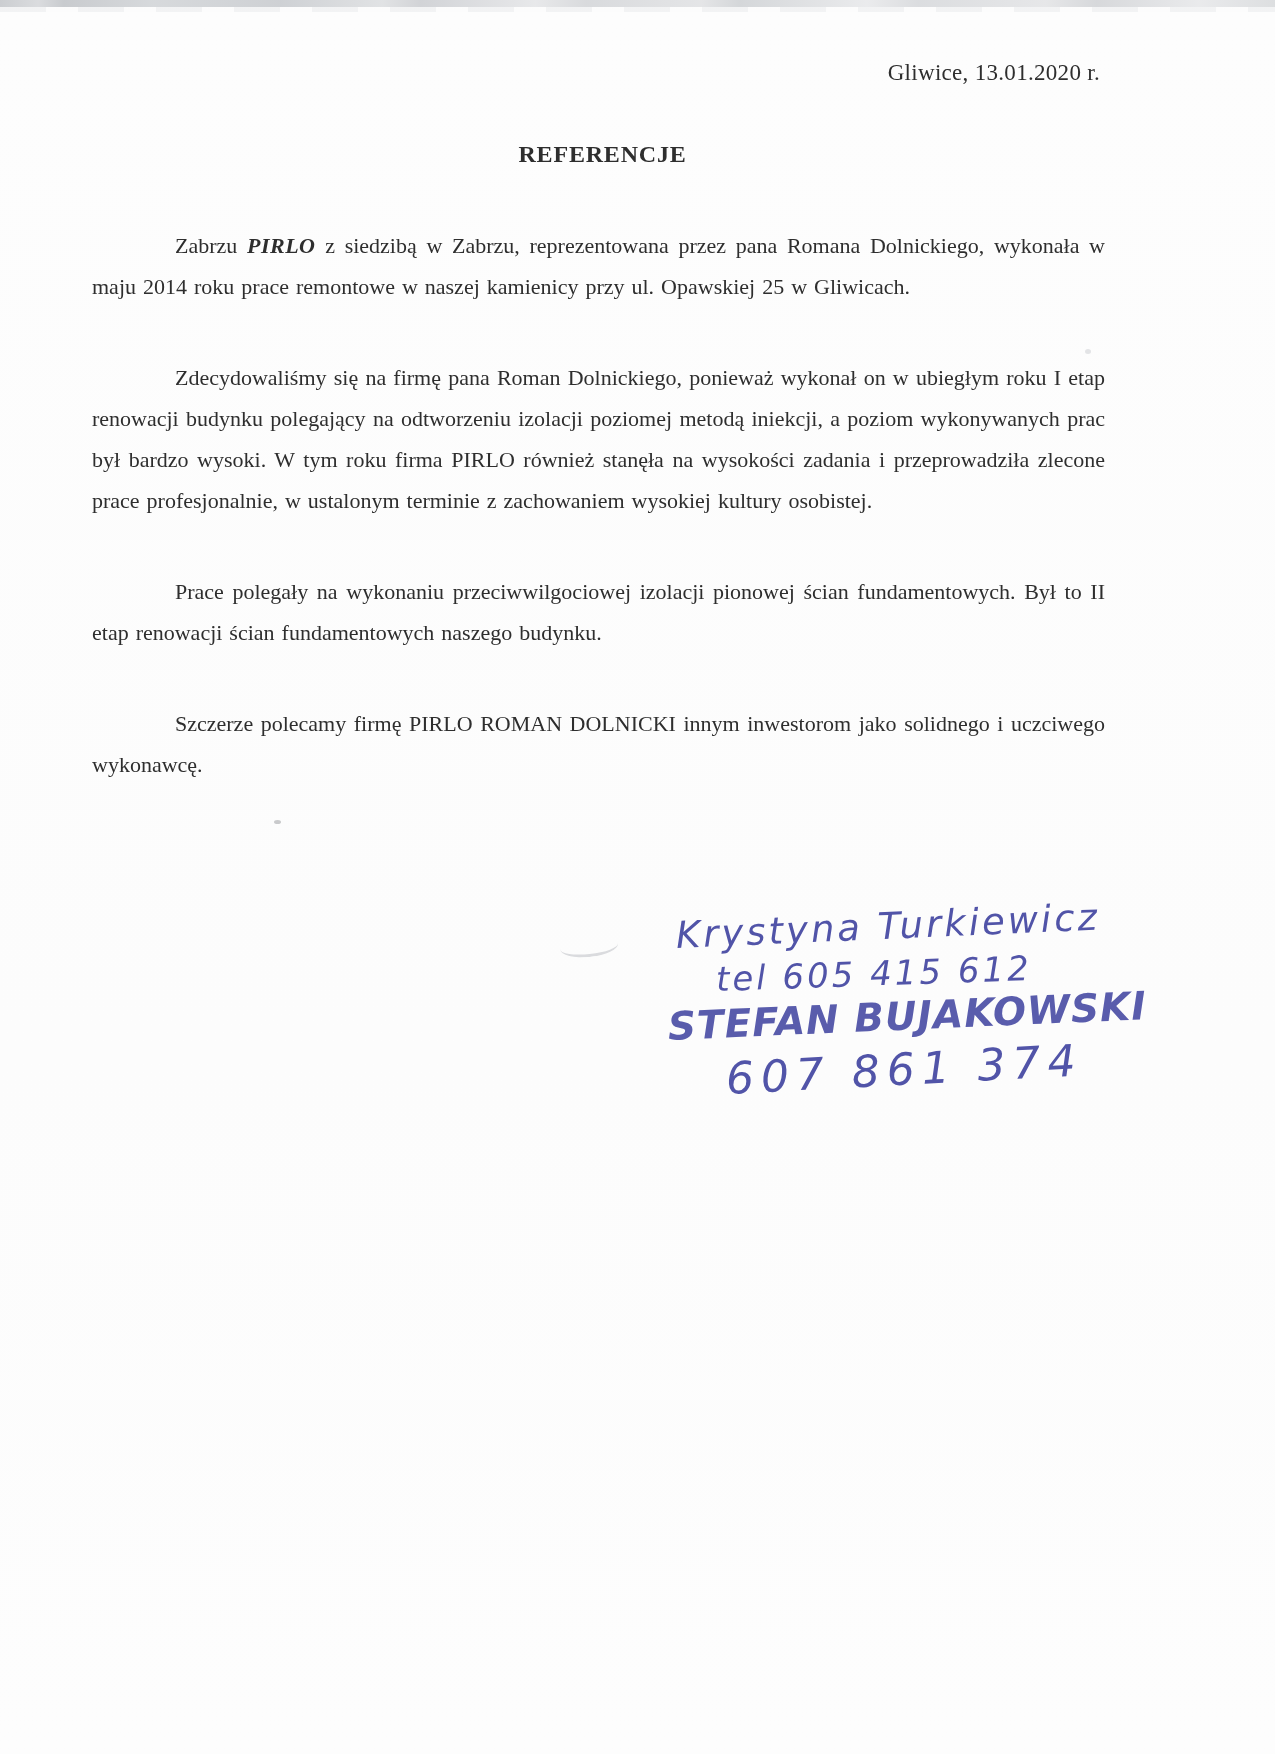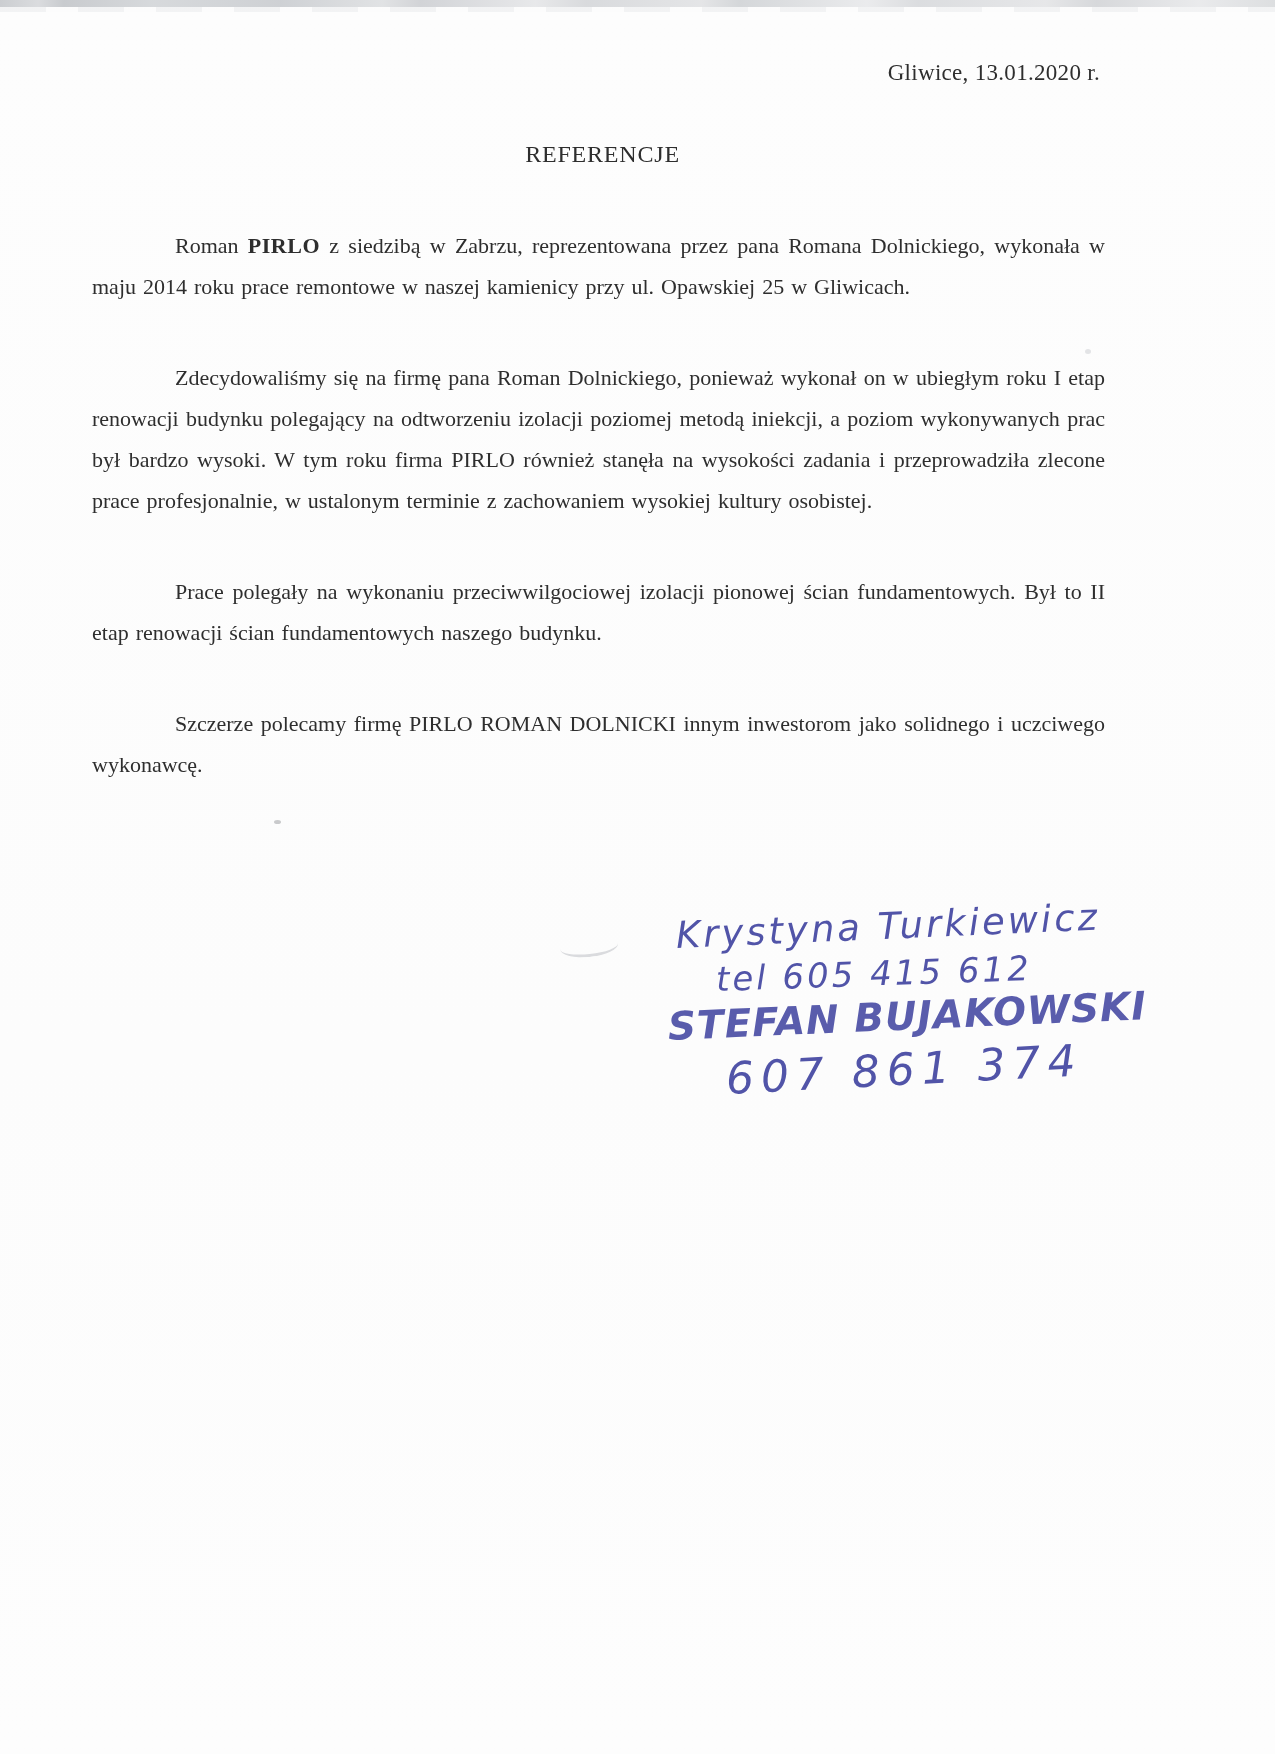--- a/index.html
+++ b/index.html
@@ -48,40 +48,40 @@
     white-space: nowrap;
   }
 
   .doc-title {
     position: absolute;
     top: 141px;
     left: 0;
     right: 70px;
     text-align: center;
     font-size: 24px;
-    font-weight: normal;
+    font-weight: bold;
     letter-spacing: 0.8px;
   }
 
   .body-text {
     position: absolute;
     top: 225px;
     left: 92px;
     width: 1013px;
     font-size: 22px;
     line-height: 41px;
     text-align: justify;
     word-spacing: 1.5px;
   }
   .body-text p {
     margin: 0 0 50px 0;
     text-indent: 83px;
   }
   .body-text p.last { margin-bottom: 8px; }
-  .body-text strong { letter-spacing: 0.5px; }
+  .body-text strong { letter-spacing: 0.5px; font-style: italic; }
 
   
   .handwriting {
     position: absolute;
     top: 916px;
     left: 610px;
     font-family: "DejaVu Sans", sans-serif;
     font-style: italic;
     line-height: 1.1;
     white-space: nowrap;
@@ -153,21 +153,21 @@
 <div class="page" style="color: rgb(46, 46, 46);">
 
   <div class="scan-band"></div>
   <div class="scan-band-2"></div>
 
   <div class="date-line">Gliwice, 13.01.2020 r.</div>
 
   <div class="doc-title">REFERENCJE</div>
 
   <div class="body-text">
-    <p><span>Roman </span><strong>PIRLO</strong><span> z siedzibą w Zabrzu, reprezentowana przez pana Romana Dolnickiego, wykonała w maju 2014 roku prace remontowe w naszej kamienicy przy ul. Opawskiej 25 w Gliwicach.</span></p>
+    <p><span>Zabrzu </span><strong>PIRLO</strong><span> z siedzibą w Zabrzu, reprezentowana przez pana Romana Dolnickiego, wykonała w maju 2014 roku prace remontowe w naszej kamienicy przy ul. Opawskiej 25 w Gliwicach.</span></p>
 
     <p>Zdecydowaliśmy się na firmę pana Roman Dolnickiego, ponieważ wykonał on w ubiegłym roku I etap renowacji budynku polegający na odtworzeniu izolacji poziomej metodą iniekcji, a poziom wykonywanych prac był bardzo wysoki. W tym roku firma PIRLO również stanęła na wysokości zadania i przeprowadziła zlecone prace profesjonalnie, w ustalonym terminie z zachowaniem wysokiej kultury osobistej.</p>
 
     <p>Prace polegały na wykonaniu przeciwwilgociowej izolacji pionowej ścian fundamentowych. Był to II etap renowacji ścian fundamentowych naszego budynku.</p>
 
     <p class="last">Szczerze polecamy firmę PIRLO ROMAN DOLNICKI innym inwestorom jako solidnego i uczciwego wykonawcę.</p>
   </div>
 
   <div class="handwriting" id="handwriting-block" style="color: rgb(81, 84, 168);">
     <div class="hw-line hw-1">Krystyna Turkiewicz</div>

